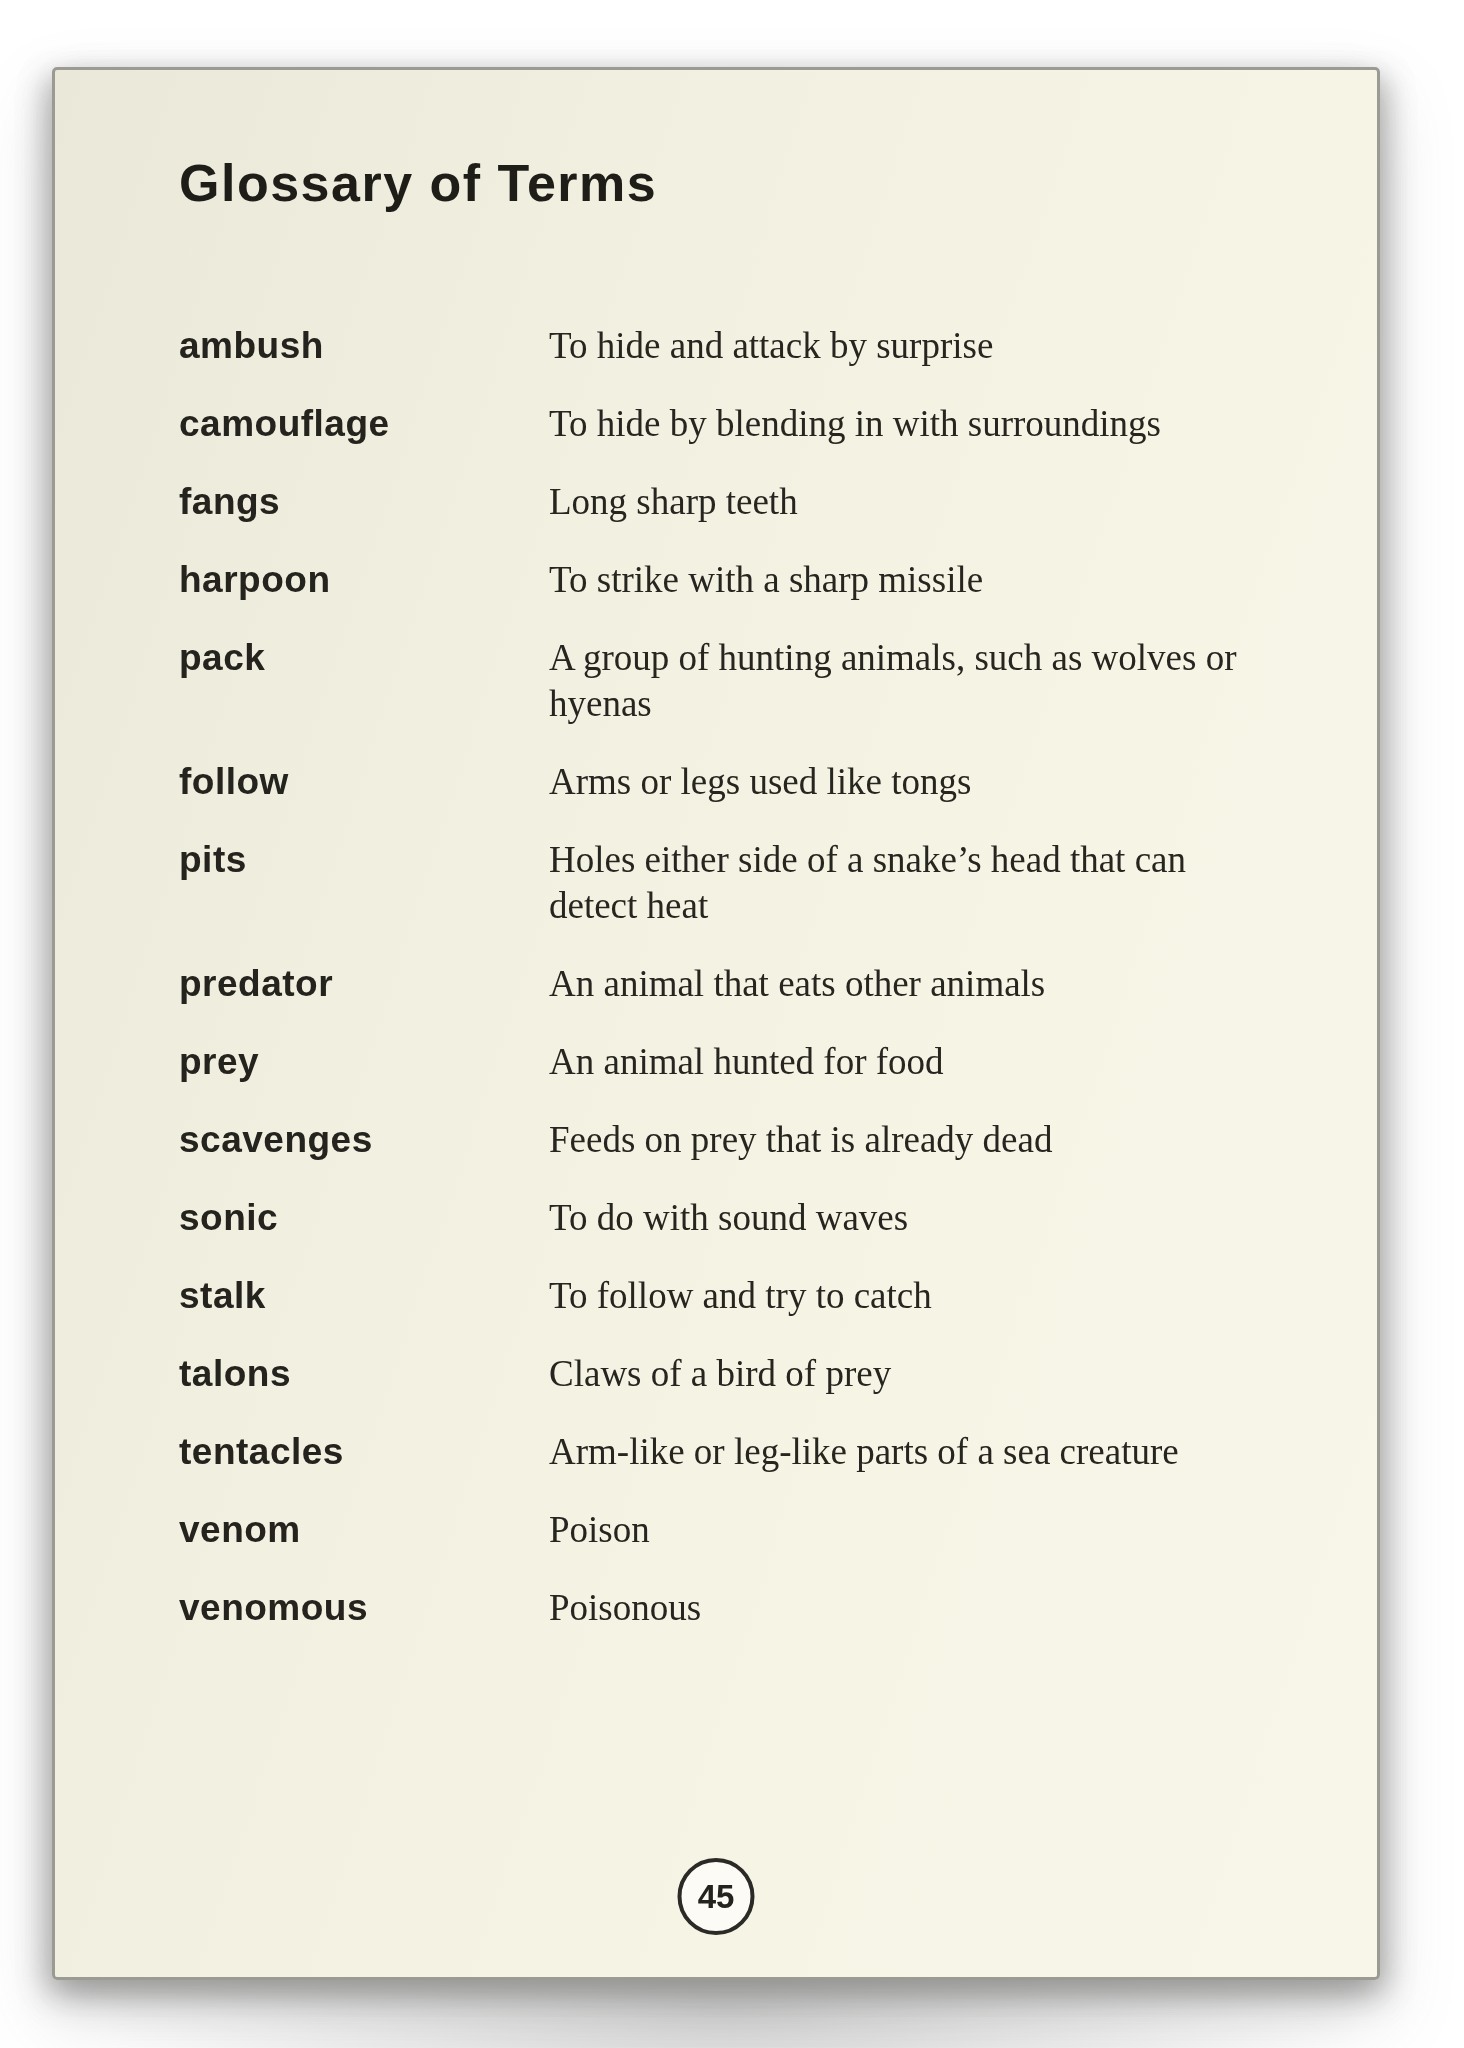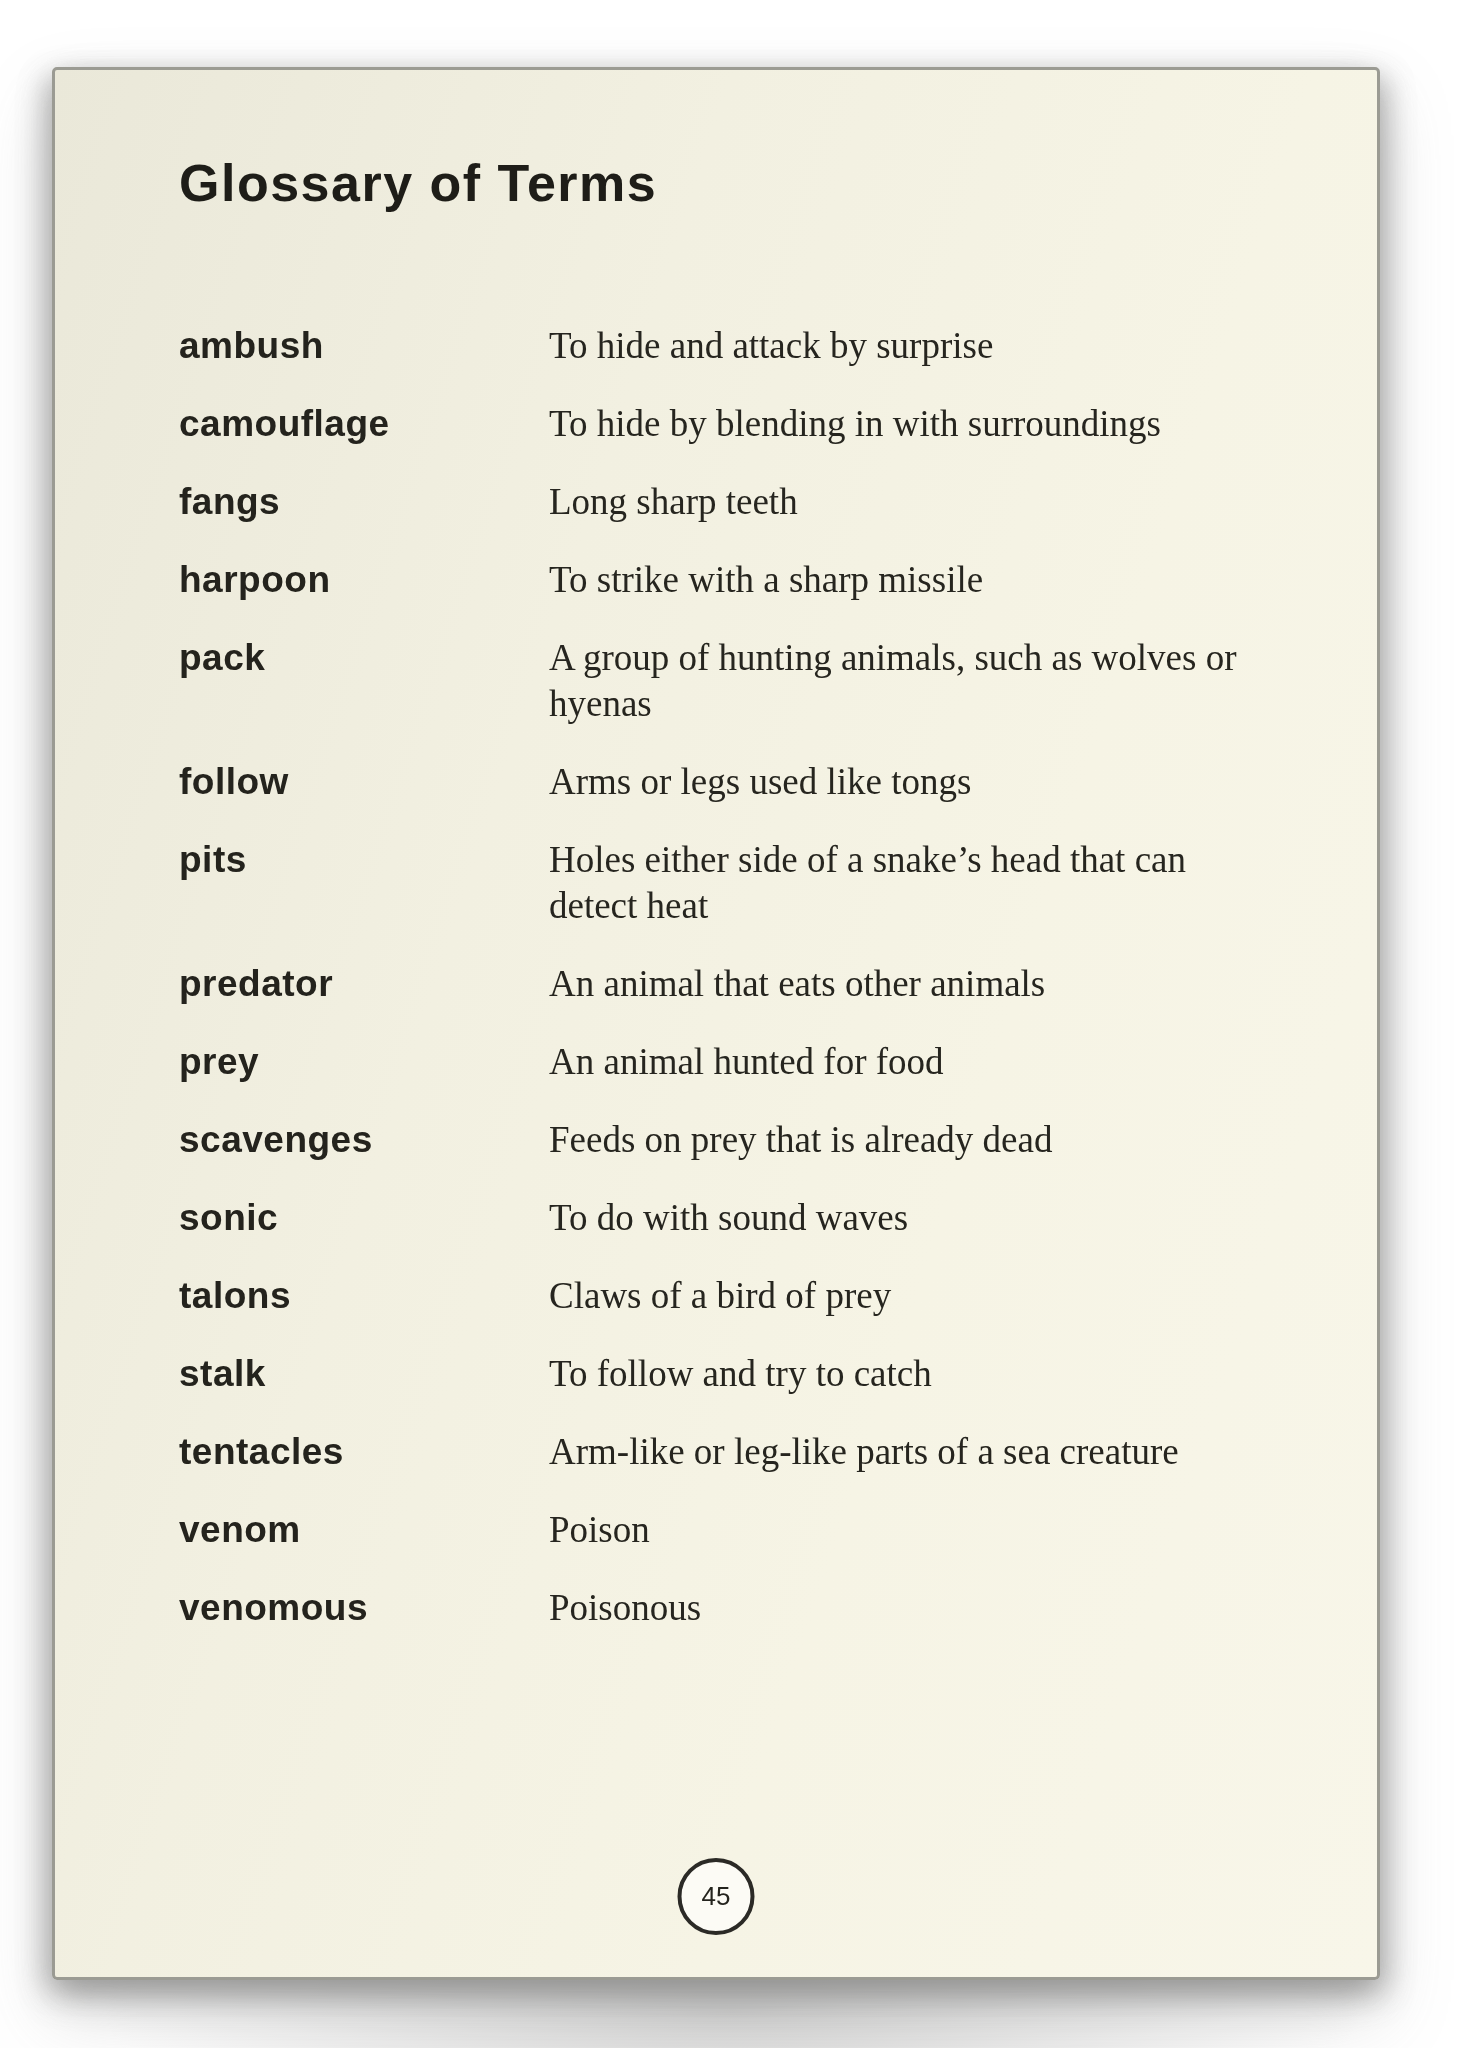--- a/index.html
+++ b/index.html
@@ -79,22 +79,22 @@
     box-sizing: border-box;
     border: 4px solid #2b2a26;
     border-radius: 50%;
     background: #fcfbf5;
     display: flex;
     align-items: center;
     justify-content: center;
   }
   .badge span {
     font-family: "Liberation Sans", sans-serif;
-    font-weight: 400;
-    font-size: 26px;
+    font-weight: 700;
+    font-size: 33px;
     color: #24231d;
     text-align: center;
   }
 </style>
 </head>
 <body>
 
 <div class="stage">
   <div class="paper">
     <h1 class="title">Glossary of Terms</h1>
@@ -138,26 +138,26 @@
         </div>
         <div class="row">
           <div class="term">scavenges</div>
           <div class="def">Feeds on prey that is already dead</div>
         </div>
         <div class="row">
           <div class="term">sonic</div>
           <div class="def">To do with sound waves</div>
         </div>
         <div class="row">
+          <div class="term">stalk</div>
+          <div class="def">To follow and try to catch</div>
+        </div>
+        <div class="row">
           <div class="term">talons</div>
           <div class="def">Claws of a bird of prey</div>
-        </div>
-        <div class="row">
-          <div class="term">stalk</div>
-          <div class="def">To follow and try to catch</div>
         </div>
         <div class="row">
           <div class="term">tentacles</div>
           <div class="def">Arm-like or leg-like parts of a sea creature</div>
         </div>
         <div class="row">
           <div class="term">venom</div>
           <div class="def">Poison</div>
         </div>
         <div class="row">

